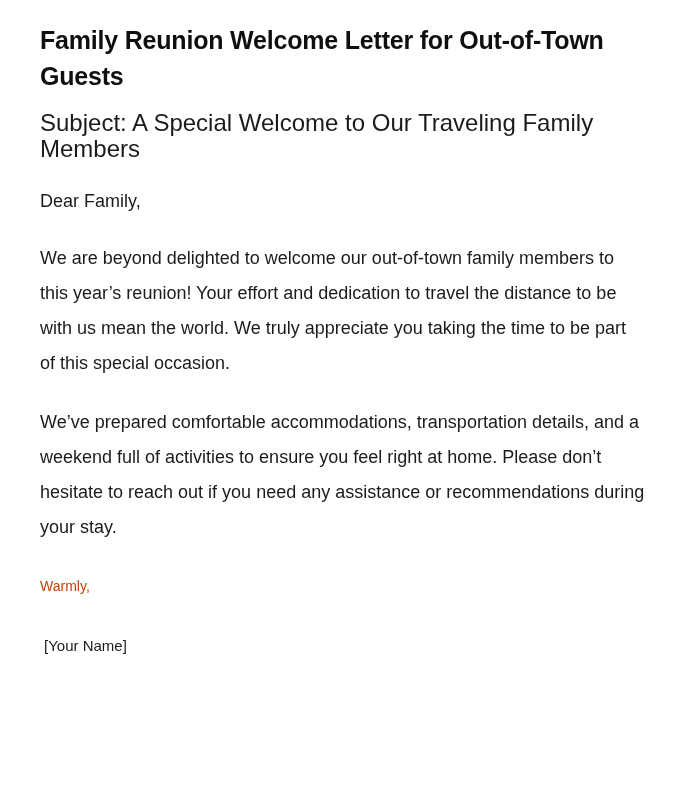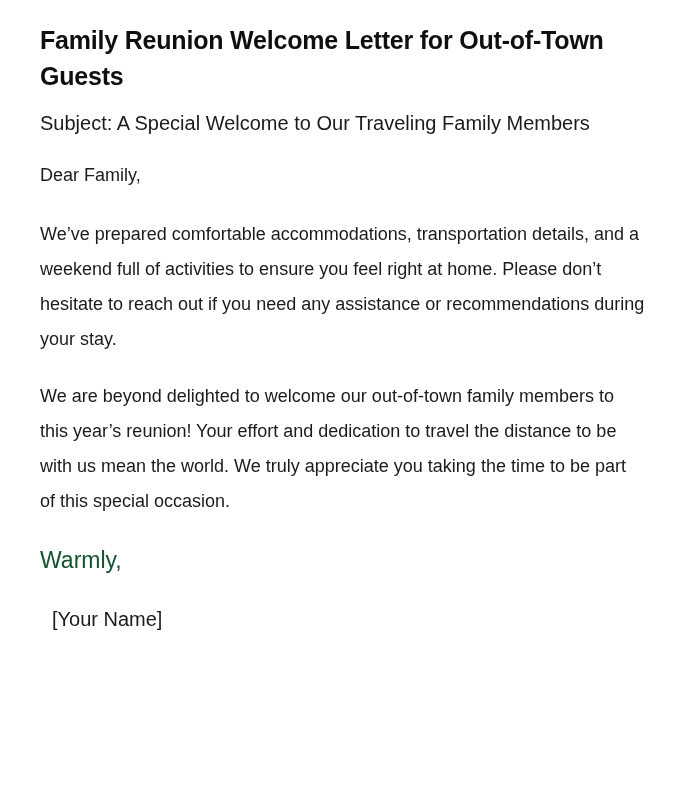--- a/index.html
+++ b/index.html
@@ -28,66 +28,66 @@
     font-size: 25px;
     line-height: 36px;
     font-weight: bold;
     color: #0f0f0f;
     letter-spacing: -0.2px;
     max-width: 600px;
   }
 
   .subject-line {
     margin: 16px 0 0 0;
-    font-size: 20px;
+    font-size: 24px;
     line-height: 26px;
     color: #1b1b1b;
     font-weight: normal;
   }
 
   .body-para {
     margin: 22px 0 0 0;
     font-size: 18px;
     line-height: 35px;
     color: #1b1b1b;
     font-weight: normal;
     max-width: 605px;
   }
 
   .body-para.tight {
     margin-top: 24px;
   }
 
   .signoff {
     margin: 24px 0 0 0;
-    font-size: 23px;
+    font-size: 14px;
     line-height: 35px;
-    color: #14532d;
+    color: #c2410c;
   }
 
   .signature-name {
-    margin: 24px 0 0 12px;
-    font-size: 20px;
+    margin: 24px 0 0 4px;
+    font-size: 15px;
     line-height: 35px;
     color: #1b1b1b;
   }
 </style>
 </head>
 <body>
 
 <div class="page">
 
   <h1 class="doc-title">Family Reunion Welcome Letter for Out-of-Town Guests</h1>
 
   <p class="subject-line">Subject: A Special Welcome to Our Traveling Family Members</p>
 
   <p class="body-para">Dear Family,</p>
 
+  <p class="body-para">We are beyond delighted to welcome our out-of-town family members to this year’s reunion! Your effort and dedication to travel the distance to be with us mean the world. We truly appreciate you taking the time to be part of this special occasion.</p>
+
   <p class="body-para tight">We’ve prepared comfortable accommodations, transportation details, and a weekend full of activities to ensure you feel right at home. Please don’t hesitate to reach out if you need any assistance or recommendations during your stay.</p>
-
-  <p class="body-para">We are beyond delighted to welcome our out-of-town family members to this year’s reunion! Your effort and dedication to travel the distance to be with us mean the world. We truly appreciate you taking the time to be part of this special occasion.</p>
 
 
   <p class="signoff">Warmly,</p>
 
   <p class="signature-name">[Your Name]</p>
 
 </div>
 
 </body></html>

